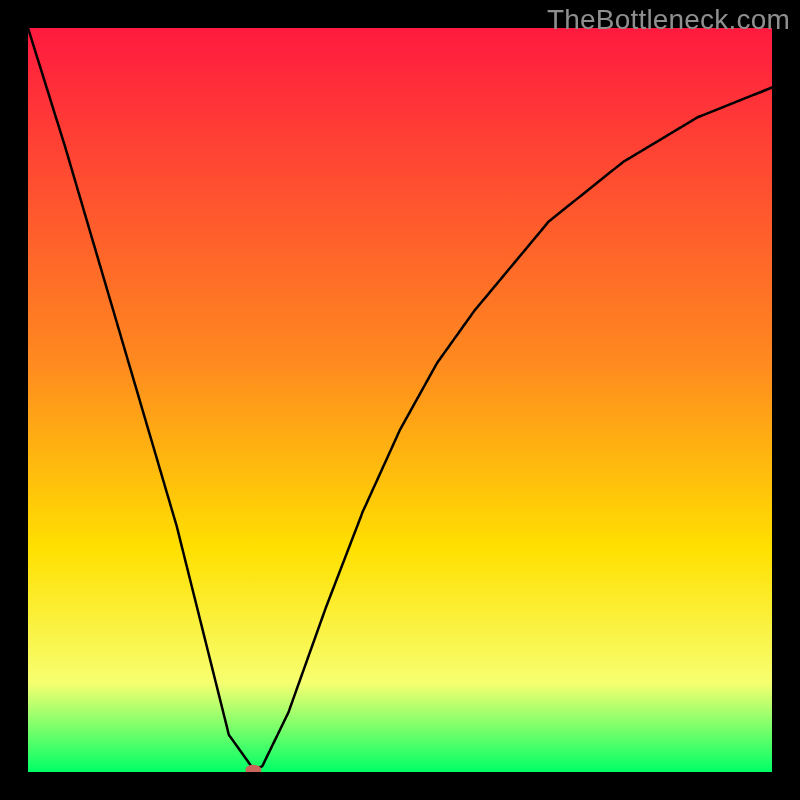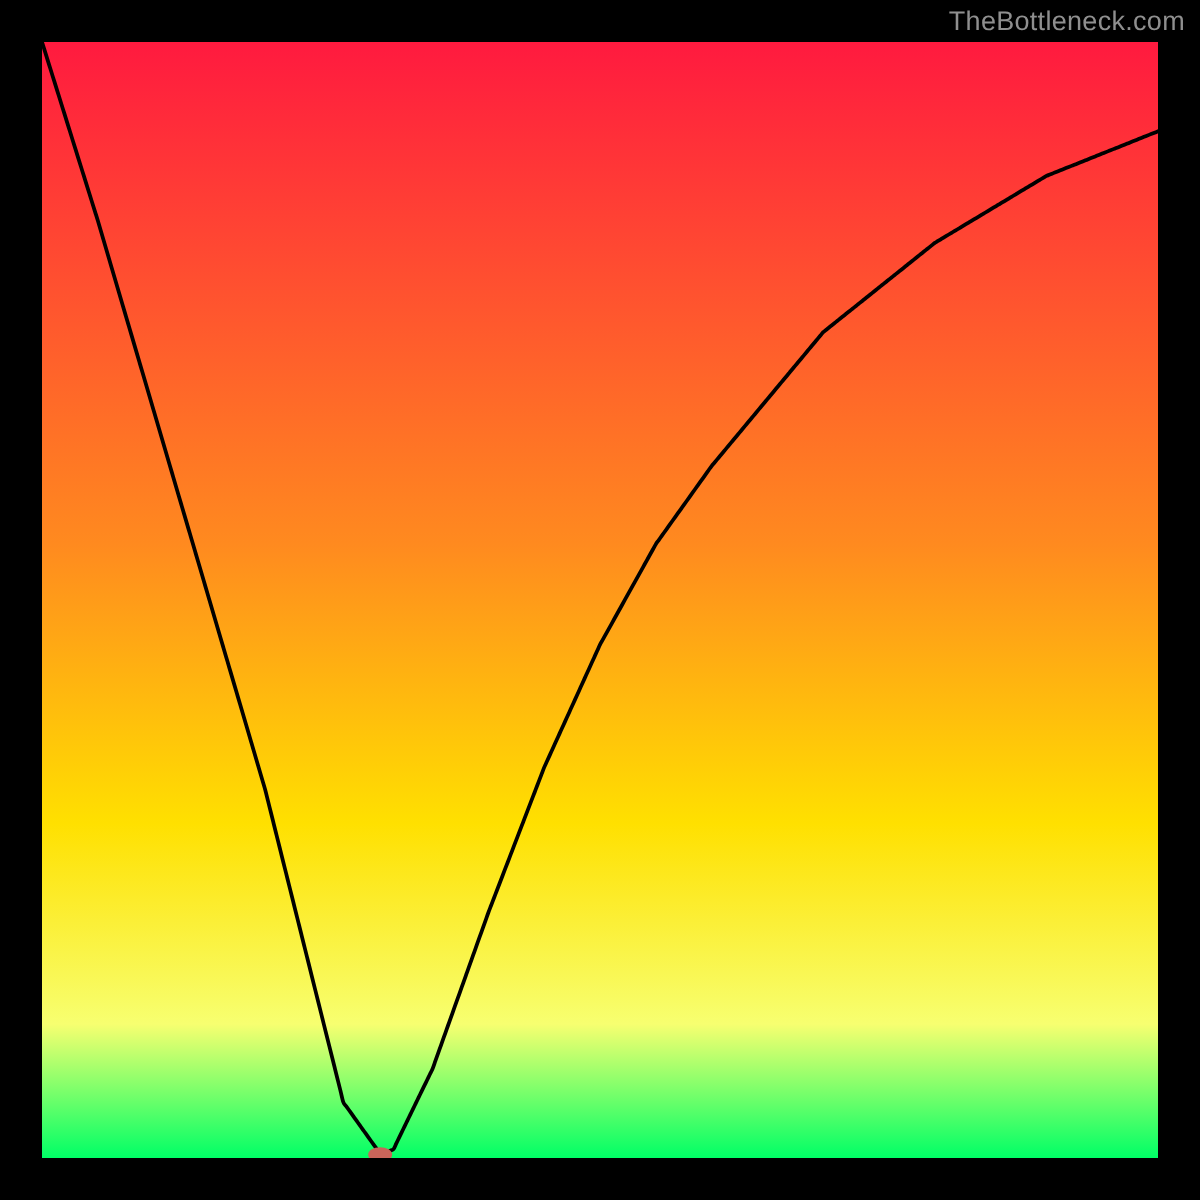--- a/index.html
+++ b/index.html
@@ -27,21 +27,21 @@
   }
   .plot-area svg {
     display: block;
     width: 100%;
     height: 100%;
   }
   .attribution {
     position: absolute;
     top: 4px;
     right: 10px;
-    font-size: 18px;
+    font-size: 28px;
     font-weight: 500;
     color: #8f8f8f;
     letter-spacing: 0.2px;
     white-space: nowrap;
   }
 </style>
 </head>
 <body>
 
 <div class="outer">

